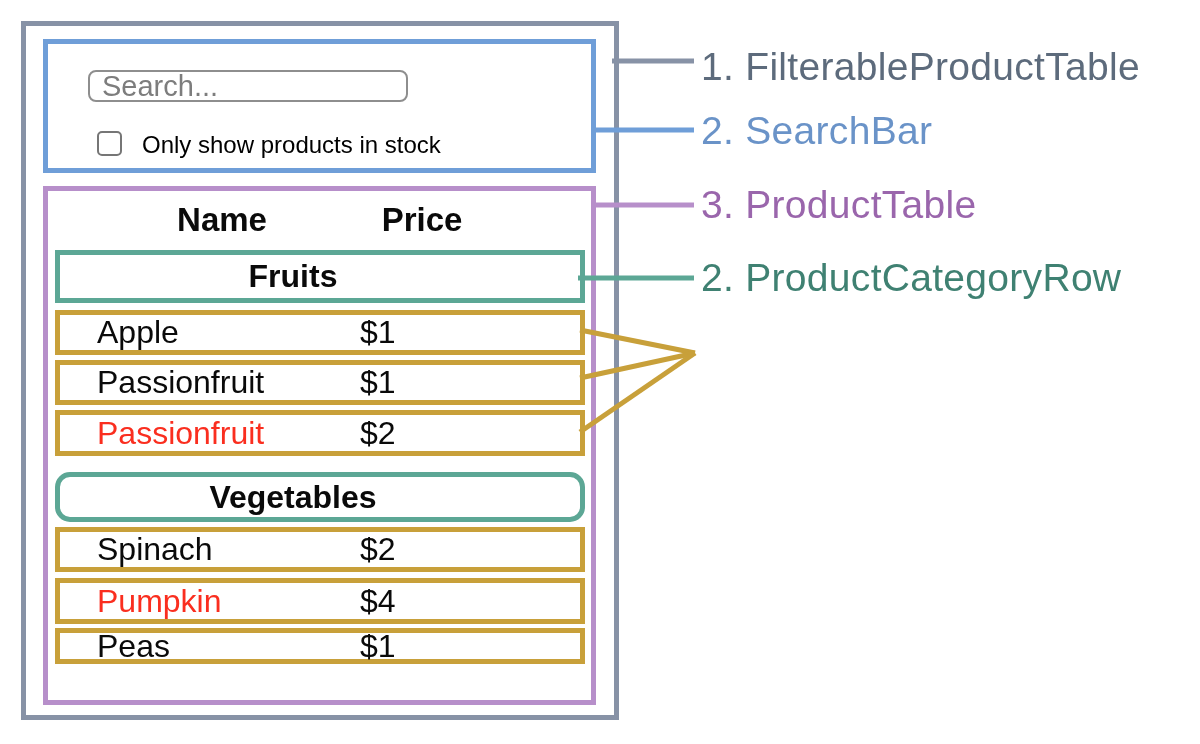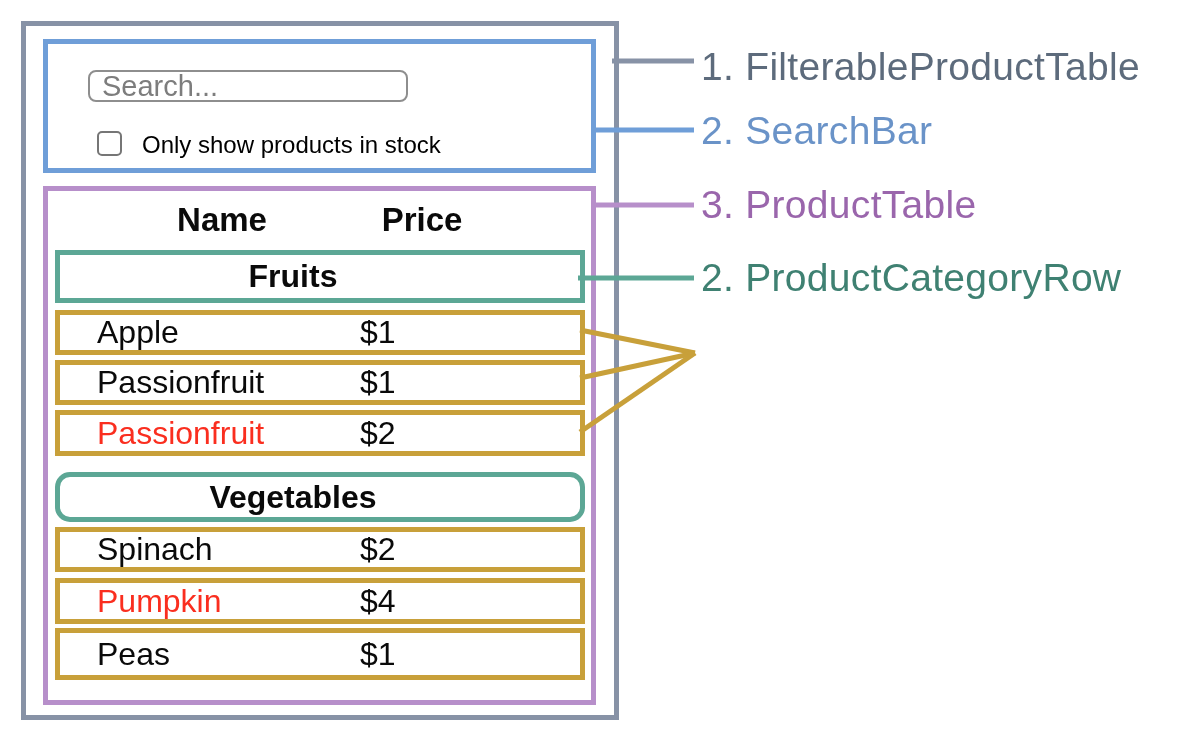--- a/index.html
+++ b/index.html
@@ -38,21 +38,21 @@
   .pname{padding-left:37px;color:#0a0a0a;}
   .pprice{position:absolute;left:300px;}
 
   .r-fruits{top:250px;height:53px;}
   .r-apple{top:310px;height:45px;}
   .r-dragonfruit{top:360px;height:45px;}
   .r-passionfruit{top:410px;height:46px;}
   .r-vegetables{top:472px;height:50px;border-radius:15px;}
   .r-spinach{top:527px;height:45px;}
   .r-pumpkin{top:578px;height:46px;}
-  .r-peas{top:628px;height:52px;}
+  .r-peas{top:628px;height:36px;}
 
   .wires{position:absolute;left:0;top:0;width:1200px;height:744px;pointer-events:none;}
   .wires line{stroke-width:5;fill:none;}
   .w-slate{stroke:var(--slate-border,#8792a6);}
   .w-blue{stroke:var(--blue-border,#6f9ed8);}
   .w-purple{stroke:var(--purple-border,#b78fca);}
   .w-teal{stroke:var(--teal-border,#5ca795);}
   .w-gold{stroke:var(--gold-border,#c8a03a);}
 
   .lbl{

